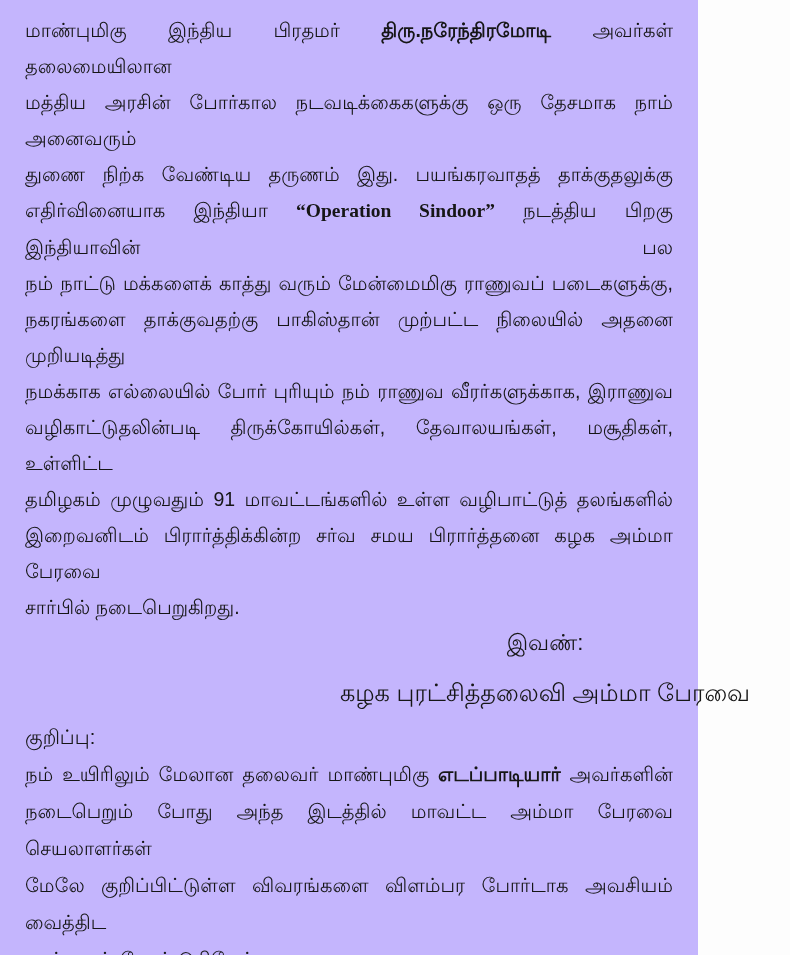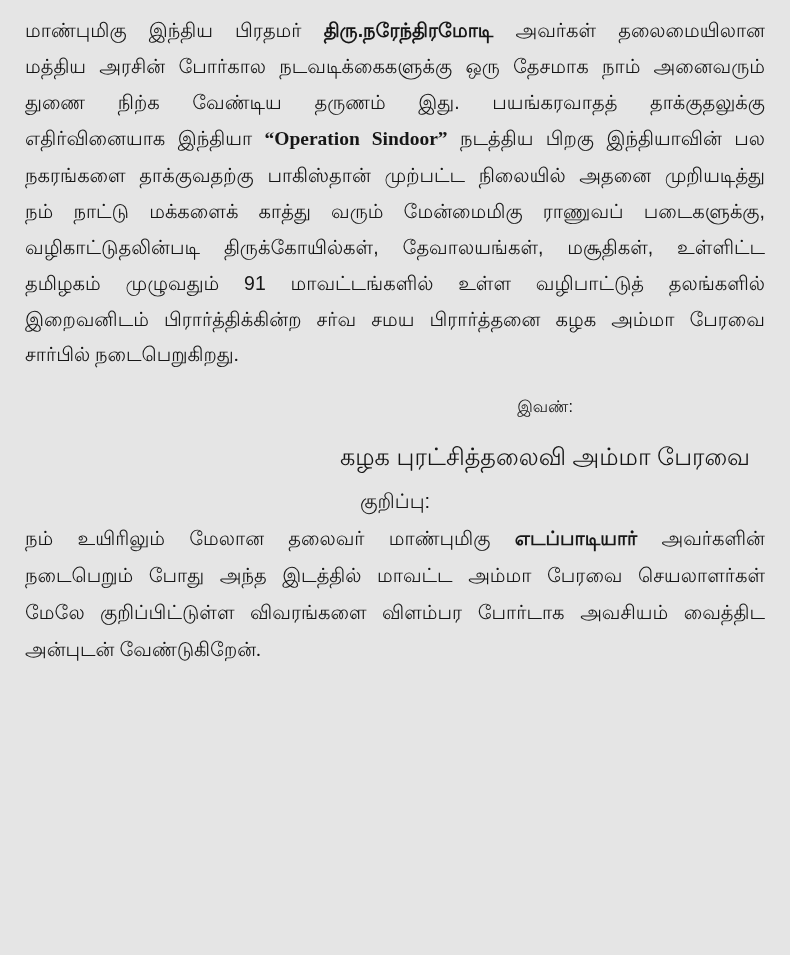--- a/index.html
+++ b/index.html
@@ -9,65 +9,64 @@
   }
   body {
     width: 790px;
     height: 955px;
     overflow: hidden;
     font-family: "Liberation Sans", sans-serif;
     color: #161616;
   }
   .page {
     box-sizing: border-box;
-    width: 790px;
+    width: 698px;
     height: 955px;
     padding: 12px 25px 0 25px;
-    background: #e5e5e5;
+    background: #c4b5fd;
   }
   
   .para .line {
     font-size: 19.5px;
     line-height: 36px;
     text-align: justify;
     text-align-last: justify;
     white-space: normal;
   }
   .para.note-para .line {
     line-height: 37px;
   }
   .para .line.last {
     text-align-last: left;
-    font-family: Liberation Serif, serif;
   }
   .bold { font-weight: bold; }
   .latin-serif { font-family: "Liberation Serif", serif; }
 
   
   .signoff {
     margin-left: 285px;
     width: 470px;
     text-align: center;
   }
   .signoff .ivan {
-    margin-top: 16px;
-    font-size: 16px;
+    margin-top: 0;
+    font-size: 22px;
     line-height: 36px;
   }
   .signoff .org {
     margin-top: 11px;
     font-size: 24px;
     line-height: 42px;
   }
 
   .note-label {
     margin-top: 8px;
     font-size: 20px;
     line-height: 30px;
-    text-align: center;
+    text-align: left;
   }
   .note-para {
     margin-top: 4px;
   }
 
   
   .signature {
     margin-left: 355px;
     margin-top: 22px;
     font-size: 19px;
@@ -84,22 +83,23 @@
 </head>
 <body>
 
 <div class="page">
 
   <div class="para main-para">
       <div class="line"><span>மாண்புமிகு இந்திய பிரதமர் </span><span class="bold">திரு.நரேந்திரமோடி</span><span> அவர்கள் தலைமையிலான</span></div>
       <div class="line"><span>மத்திய அரசின் போர்கால நடவடிக்கைகளுக்கு ஒரு தேசமாக நாம் அனைவரும்</span></div>
       <div class="line"><span>துணை நிற்க வேண்டிய தருணம் இது. பயங்கரவாதத் தாக்குதலுக்கு</span></div>
       <div class="line"><span>எதிர்வினையாக இந்தியா </span><span class="bold latin-serif">“Operation Sindoor”</span><span> நடத்திய பிறகு இந்தியாவின் பல</span></div>
+      <div class="line"><span>நம் நாட்டு மக்களைக் காத்து வரும் மேன்மைமிகு ராணுவப் படைகளுக்கு,</span></div>
       <div class="line"><span>நகரங்களை தாக்குவதற்கு பாகிஸ்தான் முற்பட்ட நிலையில் அதனை முறியடித்து</span></div>
-      <div class="line"><span>நம் நாட்டு மக்களைக் காத்து வரும் மேன்மைமிகு ராணுவப் படைகளுக்கு,</span></div>
+      <div class="line"><span>நமக்காக எல்லையில் போர் புரியும் நம் ராணுவ வீரர்களுக்காக, இராணுவ</span></div>
       <div class="line"><span>வழிகாட்டுதலின்படி திருக்கோயில்கள், தேவாலயங்கள், மசூதிகள், உள்ளிட்ட</span></div>
       <div class="line"><span>தமிழகம் முழுவதும் 91 மாவட்டங்களில் உள்ள வழிபாட்டுத் தலங்களில்</span></div>
       <div class="line"><span>இறைவனிடம் பிரார்த்திக்கின்ற சர்வ சமய பிரார்த்தனை கழக அம்மா பேரவை</span></div>
       <div class="line last"><span>சார்பில் நடைபெறுகிறது.</span></div>
     </div>
 
   <div class="signoff">
     <div class="ivan">இவண்:</div>
     <div class="org">கழக புரட்சித்தலைவி அம்மா பேரவை</div>
   </div>

